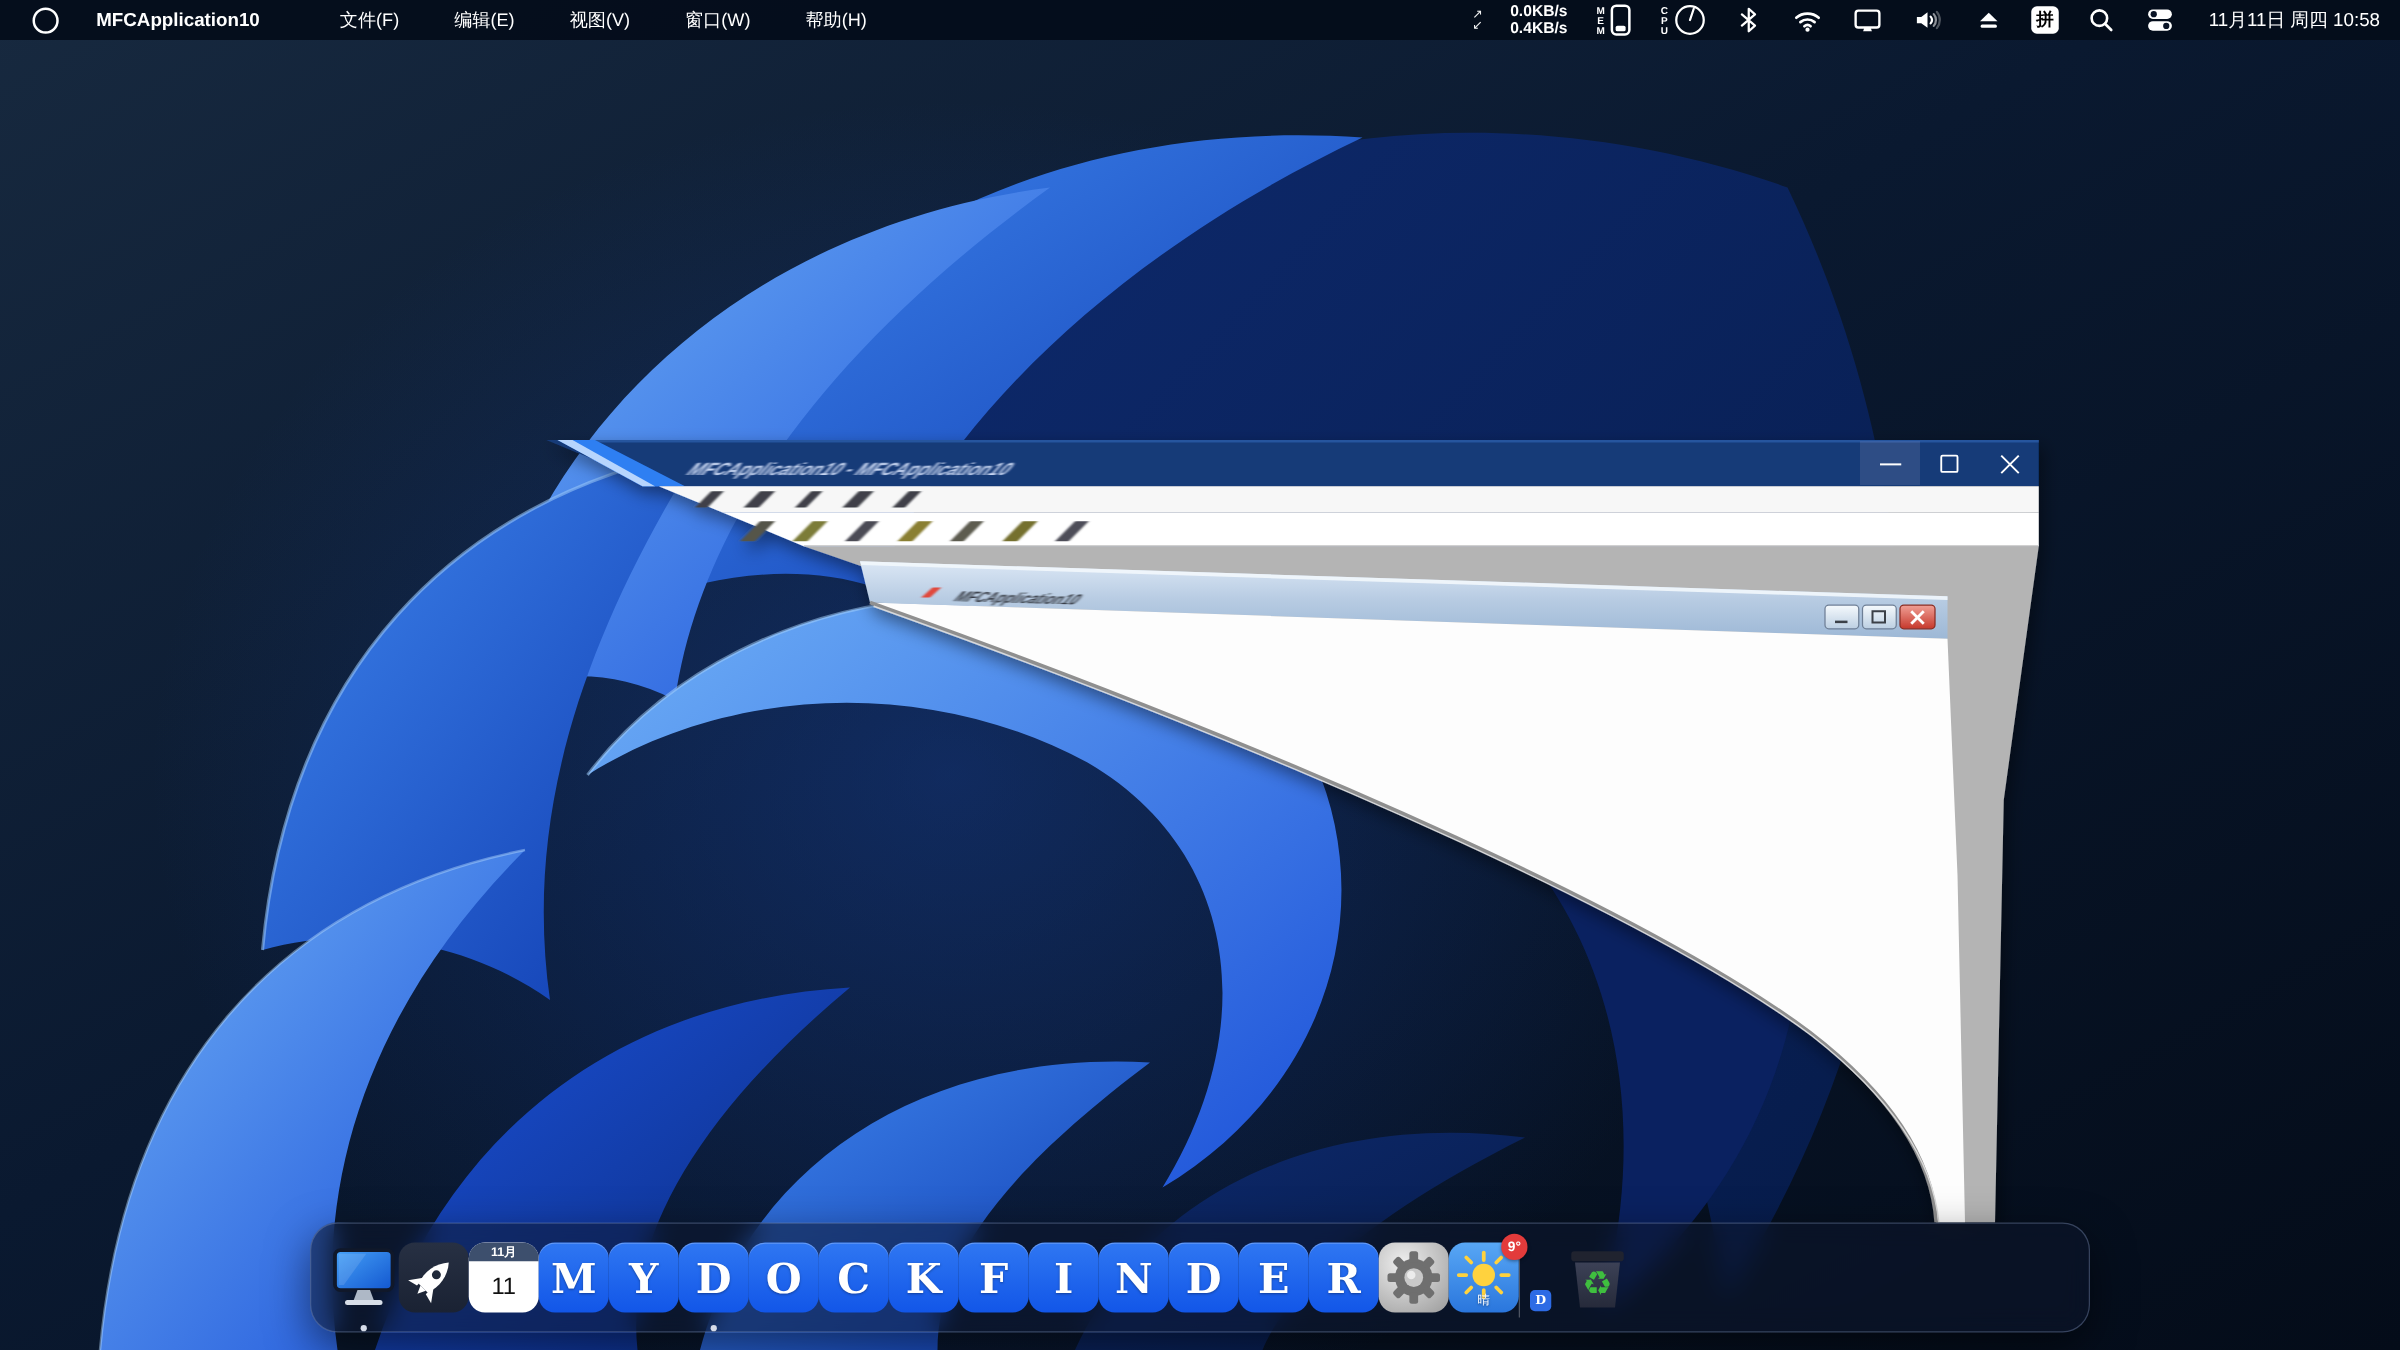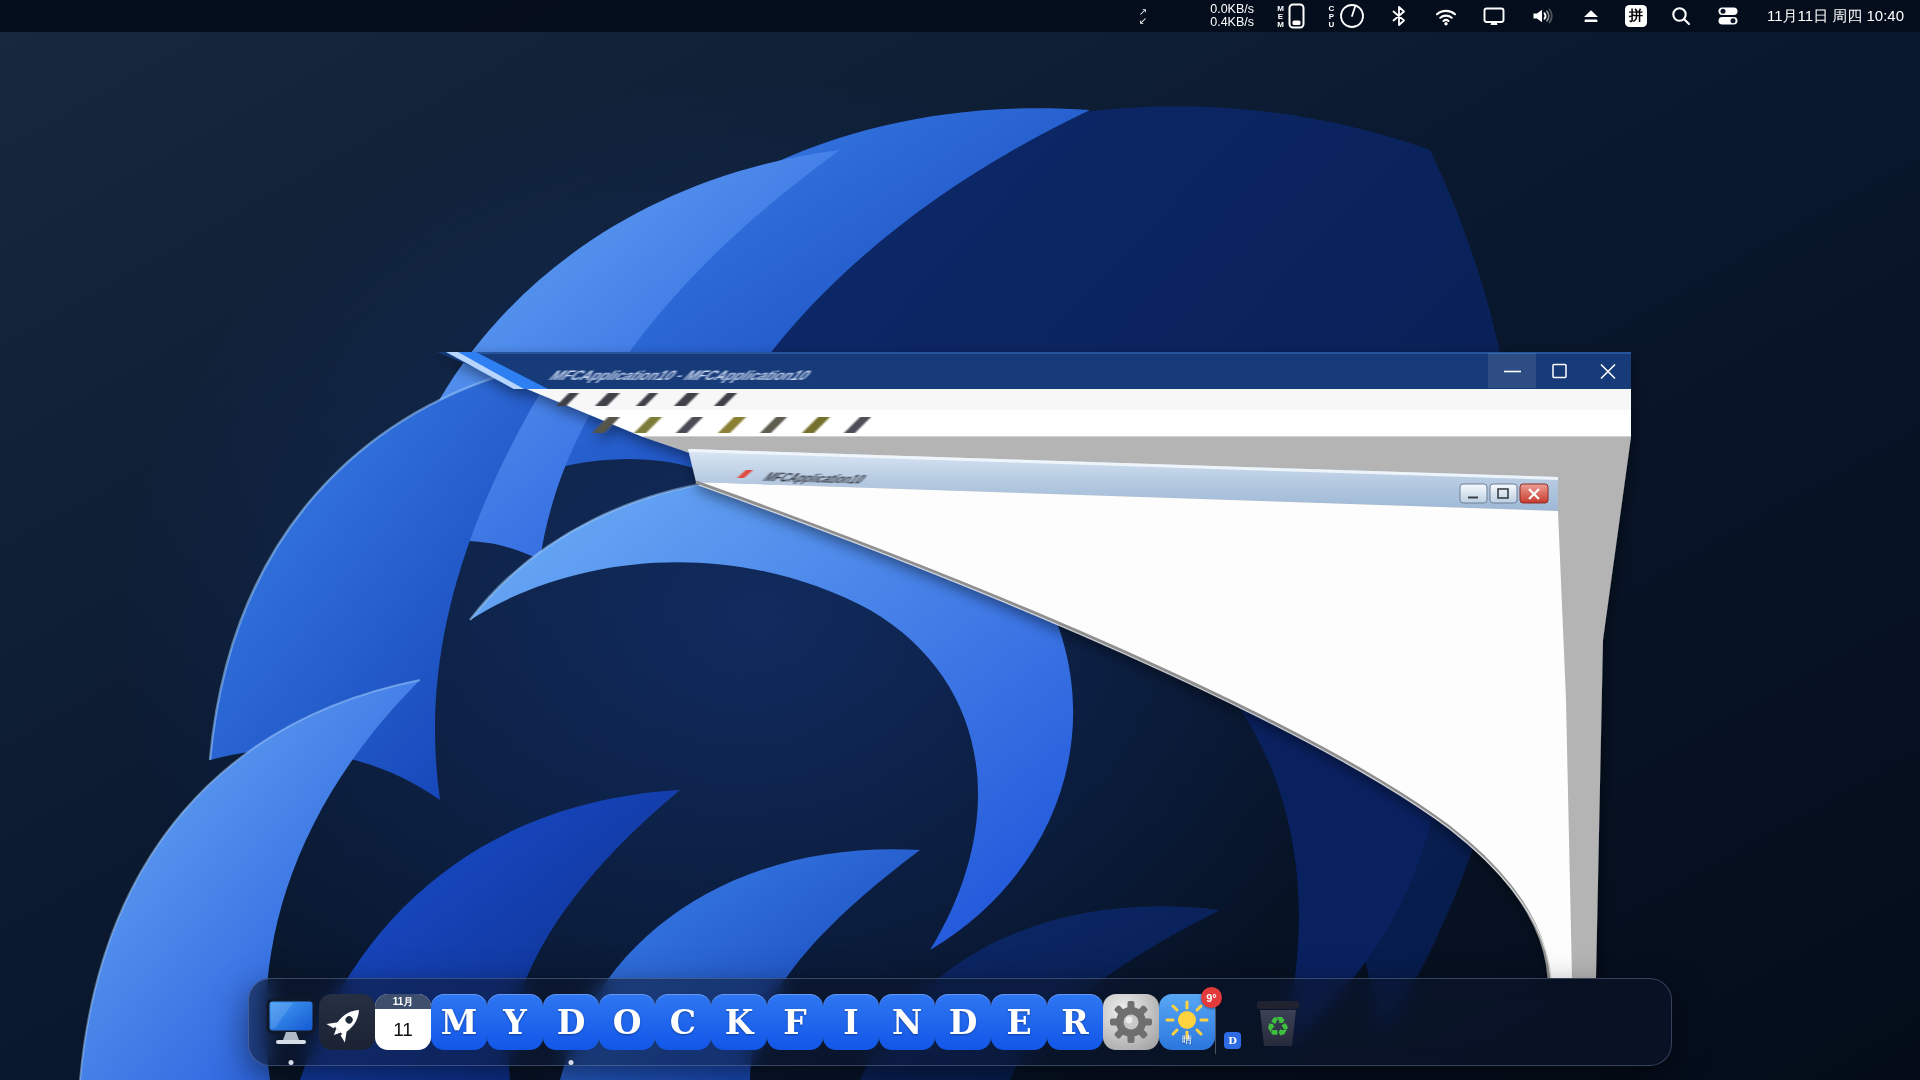--- a/index.html
+++ b/index.html
@@ -12,21 +12,21 @@
   
   .menubar{position:absolute;top:0;left:0;width:1920px;height:32px;z-index:30;
     background:rgba(4,13,26,.95);display:flex;align-items:center;color:#fff;}
   .mb-left{display:flex;align-items:center;padding-left:26px;}
   .mb-logo{width:21px;height:21px;border:2.6px solid #fff;border-radius:50%;box-sizing:border-box;}
   .mb-app{font-size:15px;font-weight:bold;margin-left:30px;white-space:nowrap;}
   .mb-menus{display:flex;gap:44px;margin-left:64px;font-size:14.5px;}
   .mb-menus span{white-space:nowrap;cursor:default;}
   .mb-right{margin-left:auto;display:flex;align-items:center;gap:22px;padding-right:16px;}
   .net-arrows{font-size:10px;line-height:9px;text-align:center;opacity:.95;}
-  .net-speeds{font-size:12.5px;font-weight:normal;line-height:13px;text-align:right;white-space:nowrap;margin-left:41px;}
+  .net-speeds{font-size:12.5px;font-weight:bold;line-height:13px;text-align:right;white-space:nowrap;}
   .gauge{display:flex;align-items:center;gap:4px;}
   .vtxt{writing-mode:vertical-rl;text-orientation:upright;font-size:8px;font-weight:bold;
     line-height:8px;letter-spacing:-1px;user-select:none;}
   .ime{width:22px;height:22px;background:#fff;border-radius:4.5px;color:#000;
     font-size:14px;font-weight:bold;display:flex;align-items:center;justify-content:center;}
   .clock{font-size:15px;white-space:nowrap;margin-left:4px;}
 
   
   .dock{position:absolute;left:248px;top:978px;width:1424px;height:88px;z-index:20;
     background:rgba(12,22,44,.55);border:1px solid rgba(140,160,200,.35);border-radius:22px;
@@ -205,20 +205,31 @@
     </g>
 
     <path d="M696,482 L1558,511 L1566,700 L1572,978 L1549,978
          C1546,932 1518,880 1448,826 C1330,738 1060,612 696,482 Z" fill="#fdfdfd"></path>
     <path d="M696,482 C1060,612 1330,738 1448,826 C1518,880 1546,932 1549,978" fill="none" stroke="#8f8f8f" stroke-width="3"></path>
     <path d="M699,485 C1062,615 1332,741 1450,829 C1519,883 1547,934 1551,978" fill="none" stroke="#d9d9d9" stroke-width="1.2"></path>
   </g>
 </svg>
 
 <div class="menubar">
+  <div class="mb-left">
+    <div class="mb-logo"></div>
+    <div class="mb-app">MFCApplication10</div>
+    <div class="mb-menus">
+      <span>文件(F)</span>
+      <span>编辑(E)</span>
+      <span>视图(V)</span>
+      <span>窗口(W)</span>
+      <span>帮助(H)</span>
+    </div>
+  </div>
   <div class="mb-right">
     <div class="net-arrows">
       <div>↗</div>
       <div>↙</div>
     </div>
     <div class="net-speeds">
       <div>0.0KB/s</div>
       <div>0.4KB/s</div>
     </div>
     <div class="gauge">
@@ -264,21 +275,21 @@
     <svg width="24" height="24" viewBox="0 0 24 24">
       <circle cx="10.5" cy="10.5" r="6.2" fill="none" stroke="#fff" stroke-width="2.1"></circle>
       <line x1="15.2" y1="15.2" x2="20" y2="20" stroke="#fff" stroke-width="2.1" stroke-linecap="round"></line>
     </svg>
     <svg width="26" height="24" viewBox="0 0 24 24">
       <rect x="2.5" y="3.5" width="19" height="7.6" rx="3.8" fill="#fff"></rect>
       <circle cx="7" cy="7.3" r="2.5" fill="#0a1426"></circle>
       <rect x="2.5" y="12.9" width="19" height="7.6" rx="3.8" fill="#fff"></rect>
       <circle cx="17" cy="16.7" r="2.5" fill="#0a1426"></circle>
     </svg>
-    <div class="clock">11月11日 周四 10:40</div>
+    <div class="clock">11月11日 周四 10:58</div>
   </div>
 </div>
 
 <div class="dock">
 
   <div class="dock-item">
     <svg width="56" height="56" viewBox="0 0 56 56">
       <defs>
             <linearGradient id="scr" x1="0" y1="0" x2="1" y2="1">
         <stop offset="0" stop-color="#46a2f8"></stop>

